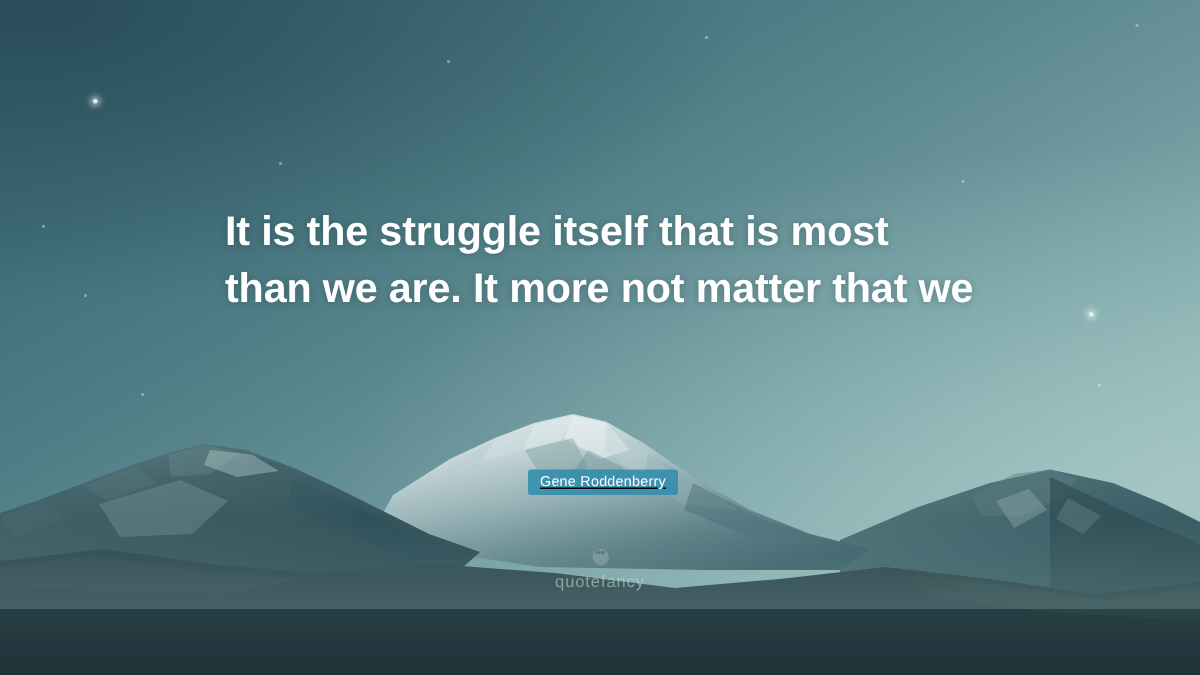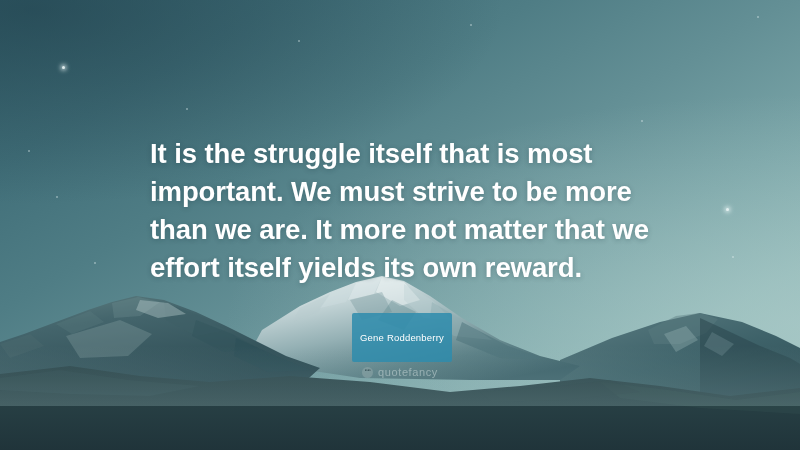--- a/index.html
+++ b/index.html
@@ -73,45 +73,46 @@
     white-space: nowrap;
     text-shadow: 0 1px 5px rgba(20,50,58,0.30);
   }
 
   
   .author-badge {
     position: absolute;
     left: 352px;
     top: 313px;
     height: 17px;
-    padding: 16px 8px;
+    padding: 0 8px;
     display: flex;
     align-items: center;
     border-radius: 2px;
     background: rgba(46,140,172,0.86);
+    text-decoration: underline;
   }
   .author-badge .name {
     color: #ffffff;
     font-size: 9.5px;
     font-weight: 400;
     letter-spacing: .2px;
     white-space: nowrap;
   }
 
   
   .watermark {
     position: absolute;
     left: 0;
     top: 366px;
     width: 800px;
     display: flex;
     align-items: center;
-    justify-content: center;
     gap: 5px;
     opacity: .58;
+    flex-direction: column;
   }
   .wm-logo {
     width: 11px;
     height: 11px;
     border-radius: 50%;
     background: #8fa7a9;
     display: flex;
     align-items: center;
     justify-content: center;
     flex: none;
@@ -227,23 +228,21 @@
       <path d="M0,378 L60,370 L128,380 L200,386 L150,396 L70,394 L0,390 Z" fill="#355054" opacity=".40"></path>
       <path d="M600,382 L668,390 L736,400 L800,392 L800,414 L700,408 L620,398 Z" fill="#33504f" opacity=".35"></path>
       <path d="M480,392 L560,386 L610,380 L640,392 L560,400 L492,402 Z" fill="#2a4146" opacity=".50"></path>
 
       <rect x="0" y="346" width="800" height="60" fill="url(#gHaze)"></rect>
     </svg>
   </div>
 
   <div class="quote">
     <span class="quote-line">It is the struggle itself that is most</span>
-    <span class="quote-line">important. We must strive to be more</span>
     <span class="quote-line">than we are. It more not matter that we</span>
-    <span class="quote-line">effort itself yields its own reward.</span>
   </div>
 
   <div class="author-badge">
     <span class="name">Gene Roddenberry</span>
   </div>
 
   <div class="watermark">
     <span class="wm-logo">
       <span>““</span>
     </span>

